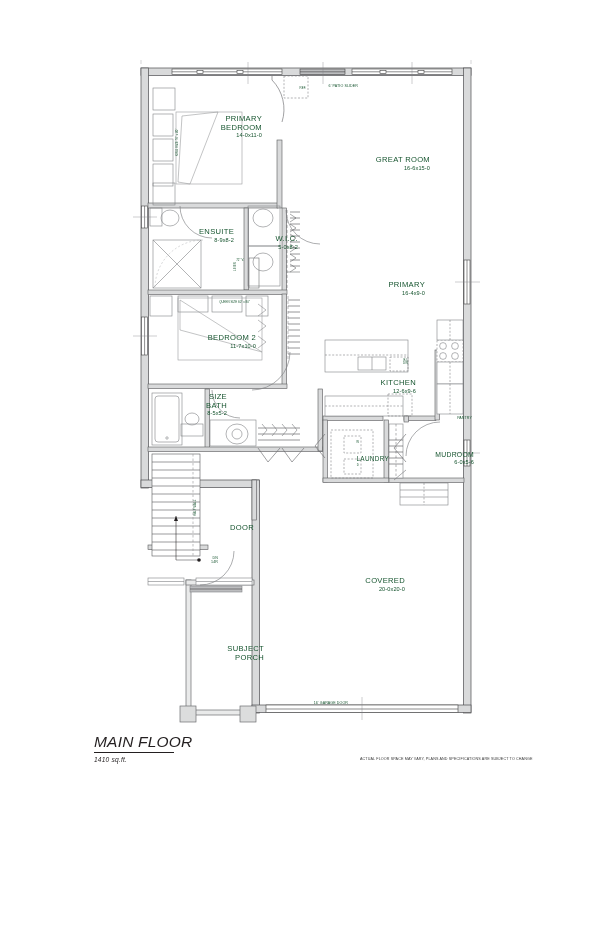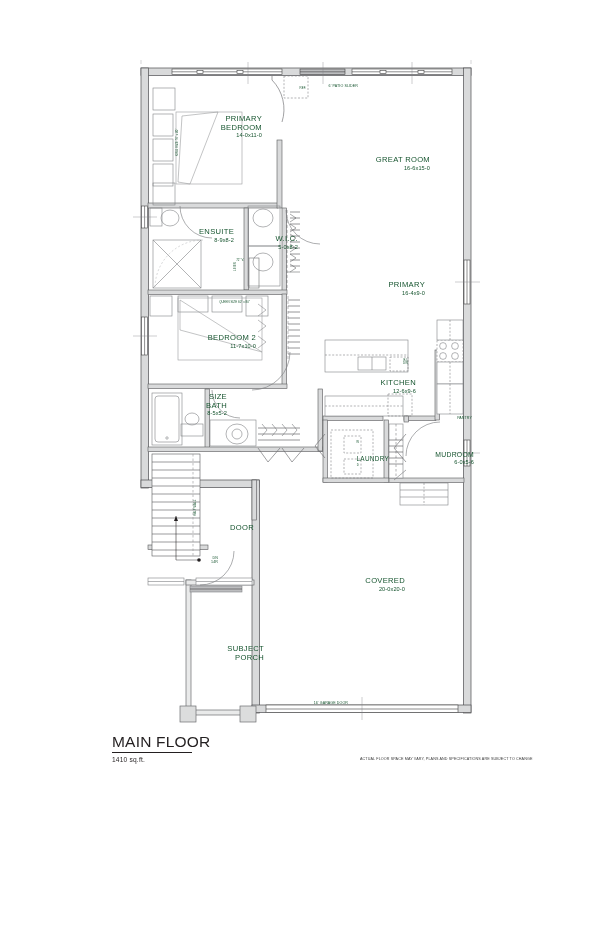--- a/index.html
+++ b/index.html
@@ -6,21 +6,21 @@
   body{width:600px;height:927px;position:relative;overflow:hidden;
        font-family:"Liberation Sans", sans-serif;color:#231f20;}
   #plan{position:absolute;left:0;top:0;width:600px;height:927px;}
   .lbl{position:absolute;text-align:right;line-height:1.12;
        letter-spacing:.3px;color:#14532d;pointer-events:none;}
   .rname{font-size:7.6px;}
   .rdim{font-size:5.6px;letter-spacing:.1px;}
   .tiny{font-size:3.6px;letter-spacing:.1px;}
   .tinier{font-size:2.9px;letter-spacing:.05px;}
   .vert{writing-mode:vertical-rl;transform:rotate(180deg);}
-  #titleblock{position:absolute;left:112px;top:733px;}
+  #titleblock{position:absolute;left:94px;top:733px;font-style:italic;}
   #mainfloor-title{font-size:15.5px;letter-spacing:.2px;color:#231f20;
       font-weight:400;white-space:nowrap;}
   #mainfloor-rule{width:80px;height:1.2px;background:#231f20;margin-top:1px;}
   #sqft{font-size:6.6px;margin-top:2.5px;color:#231f20;letter-spacing:.2px;}
   #disclaimer{position:absolute;left:360px;top:757px;font-size:3.7px;
       letter-spacing:.12px;color:#3a3a3a;white-space:nowrap;}
 </style>
 </head>
 <body>
 

